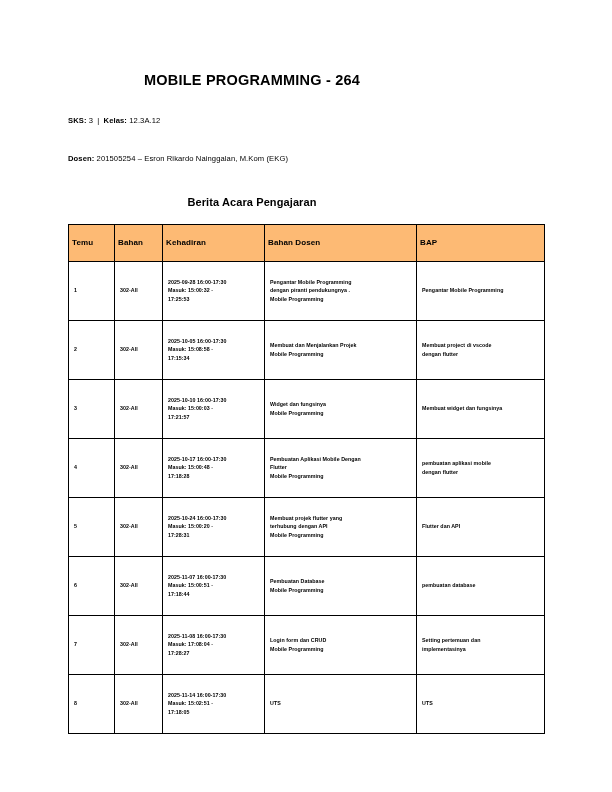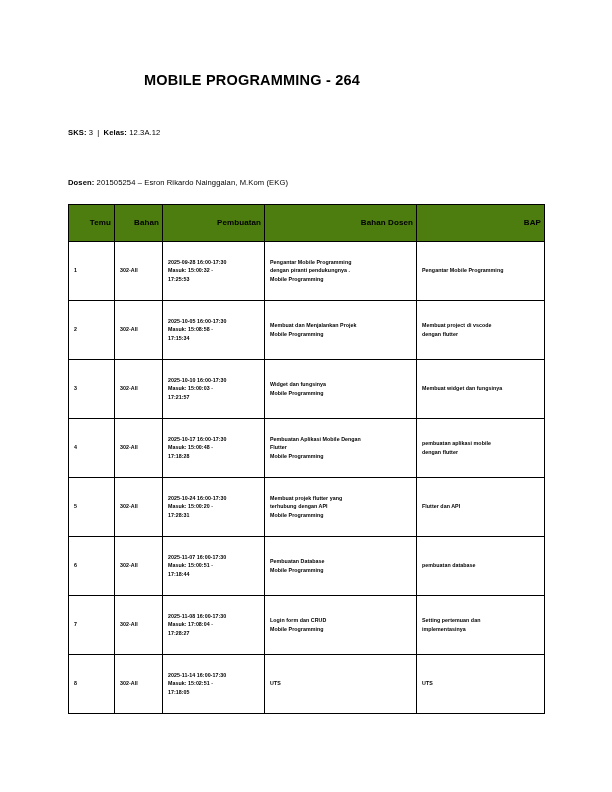--- a/index.html
+++ b/index.html
@@ -25,21 +25,21 @@
   .doc-title {
     text-align: center;
     font-size: 14.5px;
     font-weight: bold;
     letter-spacing: 0.2px;
     margin: 14px 0 0 0;
     color: #000;
   }
   .meta-line {
     font-size: 7.6px;
-    margin-top: 40px;
+    margin-top: 28px;
     letter-spacing: 0.1px;
     line-height: 1.3;
   }
   .meta-line.second {
   }
   .meta-label {
     font-weight: bold;
   }
   .meta-sep {
     display: inline-block;
@@ -57,24 +57,24 @@
     width: 476px;
     border-collapse: collapse;
     table-layout: fixed;
   }
   table.bap th, table.bap td {
     border: 1px solid #000000;
     vertical-align: middle;
     padding: 4px 5px;
   }
   table.bap thead th {
-    background: #4d7c0f;
+    background: #fdba74;
     font-size: 8px;
     font-weight: bold;
-    text-align: right;
+    text-align: left;
     height: 37px;
     padding: 2px 3px;
     letter-spacing: 0.1px;
   }
   col.c-temu   { width: 46px; }
   col.c-ruang  { width: 48px; }
   col.c-hadir  { width: 102px; }
   col.c-bahan  { width: 152px; }
   col.c-bap    { width: 128px; }
 
@@ -125,34 +125,35 @@
     <span class="meta-sep">|</span>
     <span class="meta-label">Kelas:</span>
     <span>12.3A.12</span>
   </div>
 
   <div class="meta-line second">
     <span class="meta-label">Dosen:</span>
     <span>201505254 – Esron Rikardo Nainggalan, M.Kom (EKG)</span>
   </div>
 
+  <h2 class="section-title">Berita Acara Pengajaran</h2>
 
   <table class="bap">
     <colgroup>
       <col class="c-temu">
         <col class="c-ruang">
         <col class="c-hadir">
         <col class="c-bahan">
         <col class="c-bap">
     </colgroup>
     <thead>
       <tr>
         <th>Temu</th>
         <th>Bahan</th>
-        <th>Pembuatan</th>
+        <th>Kehadiran</th>
         <th>Bahan Dosen</th>
         <th>BAP</th>
       </tr>
     </thead>
     <tbody>
         <tr>
           <td class="cell-temu">1</td>
           <td class="cell-ruang">302-All</td>
           <td class="cell-hadir">
             <span class="hadir-line">2025-09-28 16:00-17:30</span>

